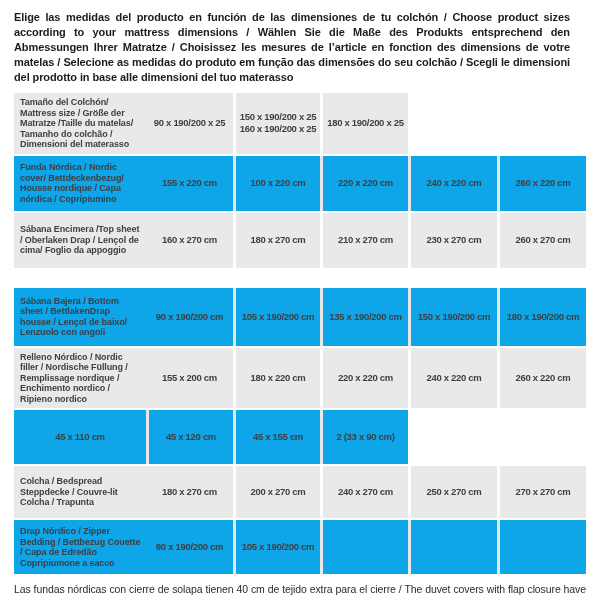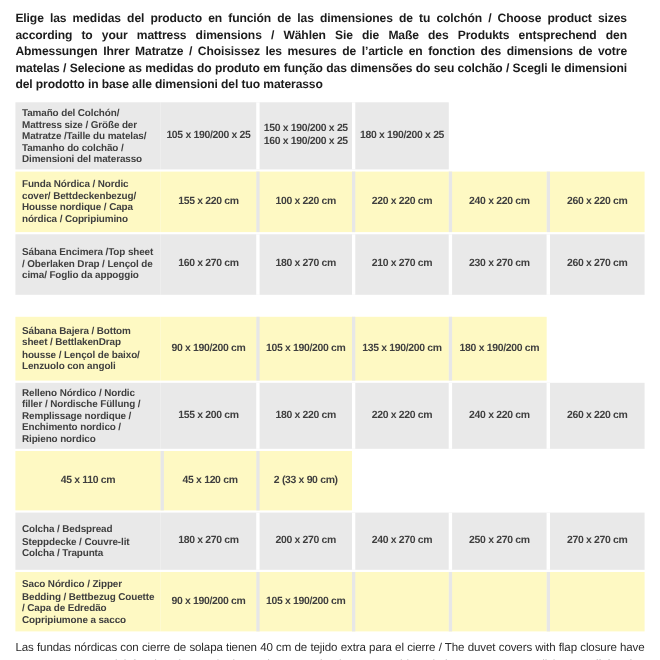--- a/index.html
+++ b/index.html
@@ -17,21 +17,21 @@
     margin:0 16px 8px 0;
   }
 
   .size-table{width:572px;}
   .row{
     display:grid;
     grid-template-columns:132px 87px 87px 88px 89px 89px;
     margin-bottom:2px;
   }
   .row.shaded .cell{background:var(--shade,#e9e9e9);}
-  .row.plain  .cell{background:#fef9c3;}
+  .row.plain  .cell{background:#0ea5e9;}
   .cell{
     box-sizing:border-box;
     display:flex;align-items:center;
     color:#3f3f3f;font-weight:bold;
   }
   .cell.label{
     font-size:9px;line-height:10.5px;
     padding:4px 4px 4px 6px;
     letter-spacing:-0.1px;
     justify-content:flex-start;text-align:left;
@@ -68,21 +68,21 @@
 </head>
 <body>
 
 <div class="page">
 
   <p class="intro">Elige las medidas del producto en función de las dimensiones de tu colchón / Choose product sizes according to your mattress dimensions / Wählen Sie die Maße des Produkts entsprechend den Abmessungen Ihrer Matratze / Choisissez les mesures de l’article en fonction des dimensions de votre matelas / Selecione as medidas do produto em função das dimensões do seu colchão / Scegli le dimensioni del prodotto in base alle dimensioni del tuo materasso</p>
 
   <div class="size-table">
       <div class="row shaded">
         <div class="cell label">Tamaño del Colchón/ Mattress size / Größe der Matratze /Taille du matelas/ Tamanho do colchão / Dimensioni del materasso</div>
-        <div class="cell value">105 x 190/200 x 25</div>
+        <div class="cell value">90 x 190/200 x 25</div>
         <div class="cell value">150 x 190/200 x 25
 160 x 190/200 x 25</div>
         <div class="cell value">180 x 190/200 x 25</div>
       </div>
       <div class="row plain">
         <div class="cell label">Funda Nórdica / Nordic cover/ Bettdeckenbezug/ Housse nordique / Capa nórdica / Copripiumino</div>
         <div class="cell value">155 x 220 cm</div>
         <div class="cell value">100 x 220 cm</div>
         <div class="cell value">220 x 220 cm</div>
         <div class="cell value">240 x 220 cm</div>
@@ -94,45 +94,47 @@
         <div class="cell value">180 x 270 cm</div>
         <div class="cell value">210 x 270 cm</div>
         <div class="cell value">230 x 270 cm</div>
         <div class="cell value">260 x 270 cm</div>
       </div>
       <div class="row plain">
         <div class="cell label">Sábana Bajera / Bottom sheet / BettlakenDrap housse / Lençol de baixo/ Lenzuolo con angoli</div>
         <div class="cell value">90 x 190/200 cm</div>
         <div class="cell value">105 x 190/200 cm</div>
         <div class="cell value">135 x 190/200 cm</div>
+        <div class="cell value">150 x 190/200 cm</div>
         <div class="cell value">180 x 190/200 cm</div>
       </div>
       <div class="row shaded">
         <div class="cell label">Relleno Nórdico / Nordic filler / Nordische Füllung / Remplissage nordique / Enchimento nordico / Ripieno nordico</div>
         <div class="cell value">155 x 200 cm</div>
         <div class="cell value">180 x 220 cm</div>
         <div class="cell value">220 x 220 cm</div>
         <div class="cell value">240 x 220 cm</div>
         <div class="cell value">260 x 220 cm</div>
       </div>
       <div class="row plain">
         <div class="cell value">45 x 110 cm</div>
         <div class="cell value">45 x 120 cm</div>
+        <div class="cell value">45 x 155 cm</div>
         <div class="cell value">2 (33 x 90 cm)</div>
       </div>
       <div class="row shaded">
         <div class="cell label">Colcha / Bedspread Steppdecke / Couvre-lit Colcha / Trapunta</div>
         <div class="cell value">180 x 270 cm</div>
         <div class="cell value">200 x 270 cm</div>
         <div class="cell value">240 x 270 cm</div>
         <div class="cell value">250 x 270 cm</div>
         <div class="cell value">270 x 270 cm</div>
       </div>
       <div class="row plain">
-        <div class="cell label">Saco Nórdico / Zipper Bedding / Bettbezug Couette / Capa de Edredão Copripiumone a sacco</div>
+        <div class="cell label">Drap Nórdico / Zipper Bedding / Bettbezug Couette / Capa de Edredão Copripiumone a sacco</div>
         <div class="cell value">90 x 190/200 cm</div>
         <div class="cell value">105 x 190/200 cm</div>
         <div class="cell value"></div>
         <div class="cell value"></div>
         <div class="cell value"></div>
       </div>
     </div>
 
   <p class="footnote">Las fundas nórdicas con cierre de solapa tienen 40 cm de tejido extra para el cierre / The duvet covers with flap closure have 40 cm extra material for the closure / Die Bettbezüge mit Klappenverschluss haben 40 cm zusätzlichen Stoff für den Verschluss / Les housses de couettes avec fermeture à rabat possèdent 40 cm de tissu supplémentaire pour la fermeture / As capas de edredão com fecho tipo aba têm 40 cm de tecido adicional para o fecho / I copripiumoni con chiusura a patta hanno 40 cm di tessuto extra per la chiusura</p>
 

